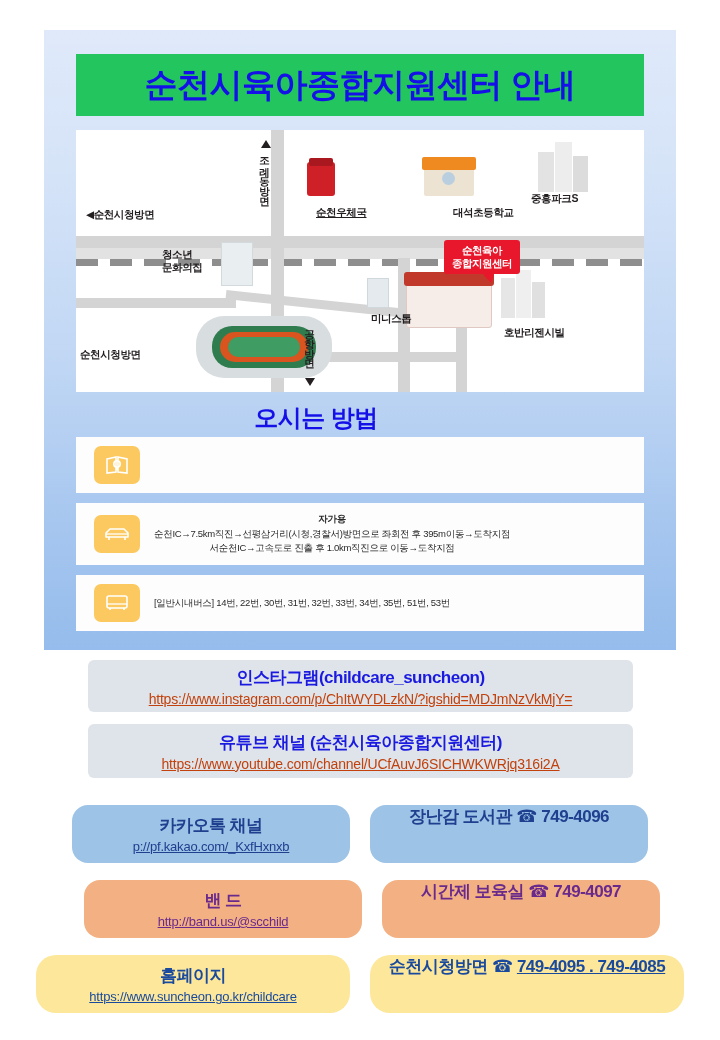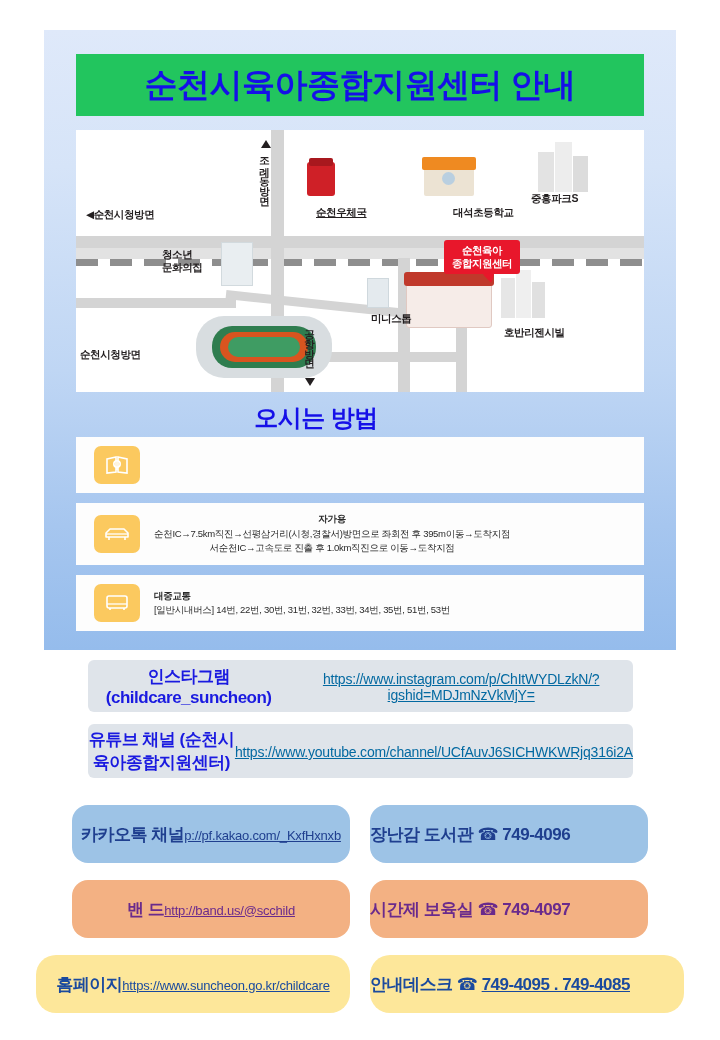--- a/index.html
+++ b/index.html
@@ -78,35 +78,35 @@
   .icon-box {
     width: 46px; height: 38px; margin: 0 14px 0 18px; flex: none;
     background: #fbc95f; border-radius: 7px;
     display: flex; align-items: center; justify-content: center;
   }
   .info-text { font-size: 9.5px; color: #2a2a2a; line-height: 14.5px; letter-spacing: -0.3px; }
   .info-text .hd { font-weight: bold; }
 
   
   .lbox {
-    position: absolute; display: flex; flex-direction: row;
+    position: absolute; display: flex; flex-direction: column;
     align-items: center; justify-content: center; text-align: center;
   }
   .lbox .l1 { font-weight: bold; letter-spacing: -0.5px; }
   .lbox .l2 { text-decoration: underline; letter-spacing: -0.2px; }
 
   .wide { background: #dfe4ea; border-radius: 6px; }
   .wide .l1 { font-size: 17px; color: #1a1ae0; }
-  .wide .l2 { font-size: 14px; color: #0369a1; margin-top: 2px; text-decoration: underline; }
+  .wide .l2 { font-size: 14px; color: #c2410c; margin-top: 2px; text-decoration: underline; }
 
   .blue  { background: #9dc3e6; border-radius: 16px; }
   .blue .l1 { font-size: 17px; color: #1f3f8f; }
   .blue .l2 { font-size: 13px; color: #1f3f8f; margin-top: 2px; }
 
-  .orange { background: #f3b183; border-radius: 16px; }
+  .orange { background: #f3b183; border-radius: 16px; margin-left: 12px; }
   .orange .l1 { font-size: 17px; color: #6a2a8c; }
   .orange .l2 { font-size: 13px; color: #6a2a8c; margin-top: 2px; }
 
   .yellow { background: #fde79a; border-radius: 20px; }
   .yellow .l1 { font-size: 17px; color: #1a4a9e; }
   .yellow .l2 { font-size: 13px; color: #1a4a9e; margin-top: 2px; }
 
   .single { justify-content: flex-start; }
   .single .l1 { font-size: 17px; }
 </style>
@@ -202,21 +202,20 @@
 
   <div class="info-card" style="top:575px;height:56px;">
     <div class="icon-box">
       <svg width="24" height="18" viewBox="0 0 24 18" aria-hidden="true">
         <rect x="2" y="2" width="20" height="12" rx="2" fill="none" stroke="#fff" stroke-width="1.6"></rect>
         <path d="M2 10 L22 10" stroke="#fff" stroke-width="1.3"></path>
         <path d="M5 14 L5 16 M19 14 L19 16" stroke="#fff" stroke-width="1.6"></path>
       </svg>
     </div>
     <div class="info-text">
-      <div class="hd">대중교통</div>
       <div>[일반시내버스] 14번, 22번, 30번, 31번, 32번, 33번, 34번, 35번, 51번, 53번</div>
     </div>
   </div>
 
   <div class="lbox wide" style="left:88px;top:660px;width:545px;height:52px;">
     <span class="l1">인스타그램(childcare_suncheon)</span>
     <span class="l2">https://www.instagram.com/p/ChItWYDLzkN/?igshid=MDJmNzVkMjY=</span>
   </div>
 
   <div class="lbox wide" style="left:88px;top:724px;width:545px;height:54px;">
@@ -241,16 +240,16 @@
   <div class="lbox orange single" style="left:370px;top:880px;width:278px;height:58px;">
     <span class="l1">시간제 보육실 ☎ 749-4097</span>
   </div>
 
   <div class="lbox yellow" style="left:36px;top:955px;width:314px;height:58px;">
     <span class="l1">홈페이지</span>
     <span class="l2">https://www.suncheon.go.kr/childcare</span>
   </div>
 
   <div class="lbox yellow single" style="left:370px;top:955px;width:314px;height:58px;">
-    <span class="l1"><span>안내데스크 ☎ </span><span style="text-decoration:underline;">749-4095 . 749-4085</span></span>
+    <span class="l1"><span>순천시청방면 ☎ </span><span style="text-decoration:underline;">749-4095 . 749-4085</span></span>
   </div>
 
 </div>
 
 </body></html>

